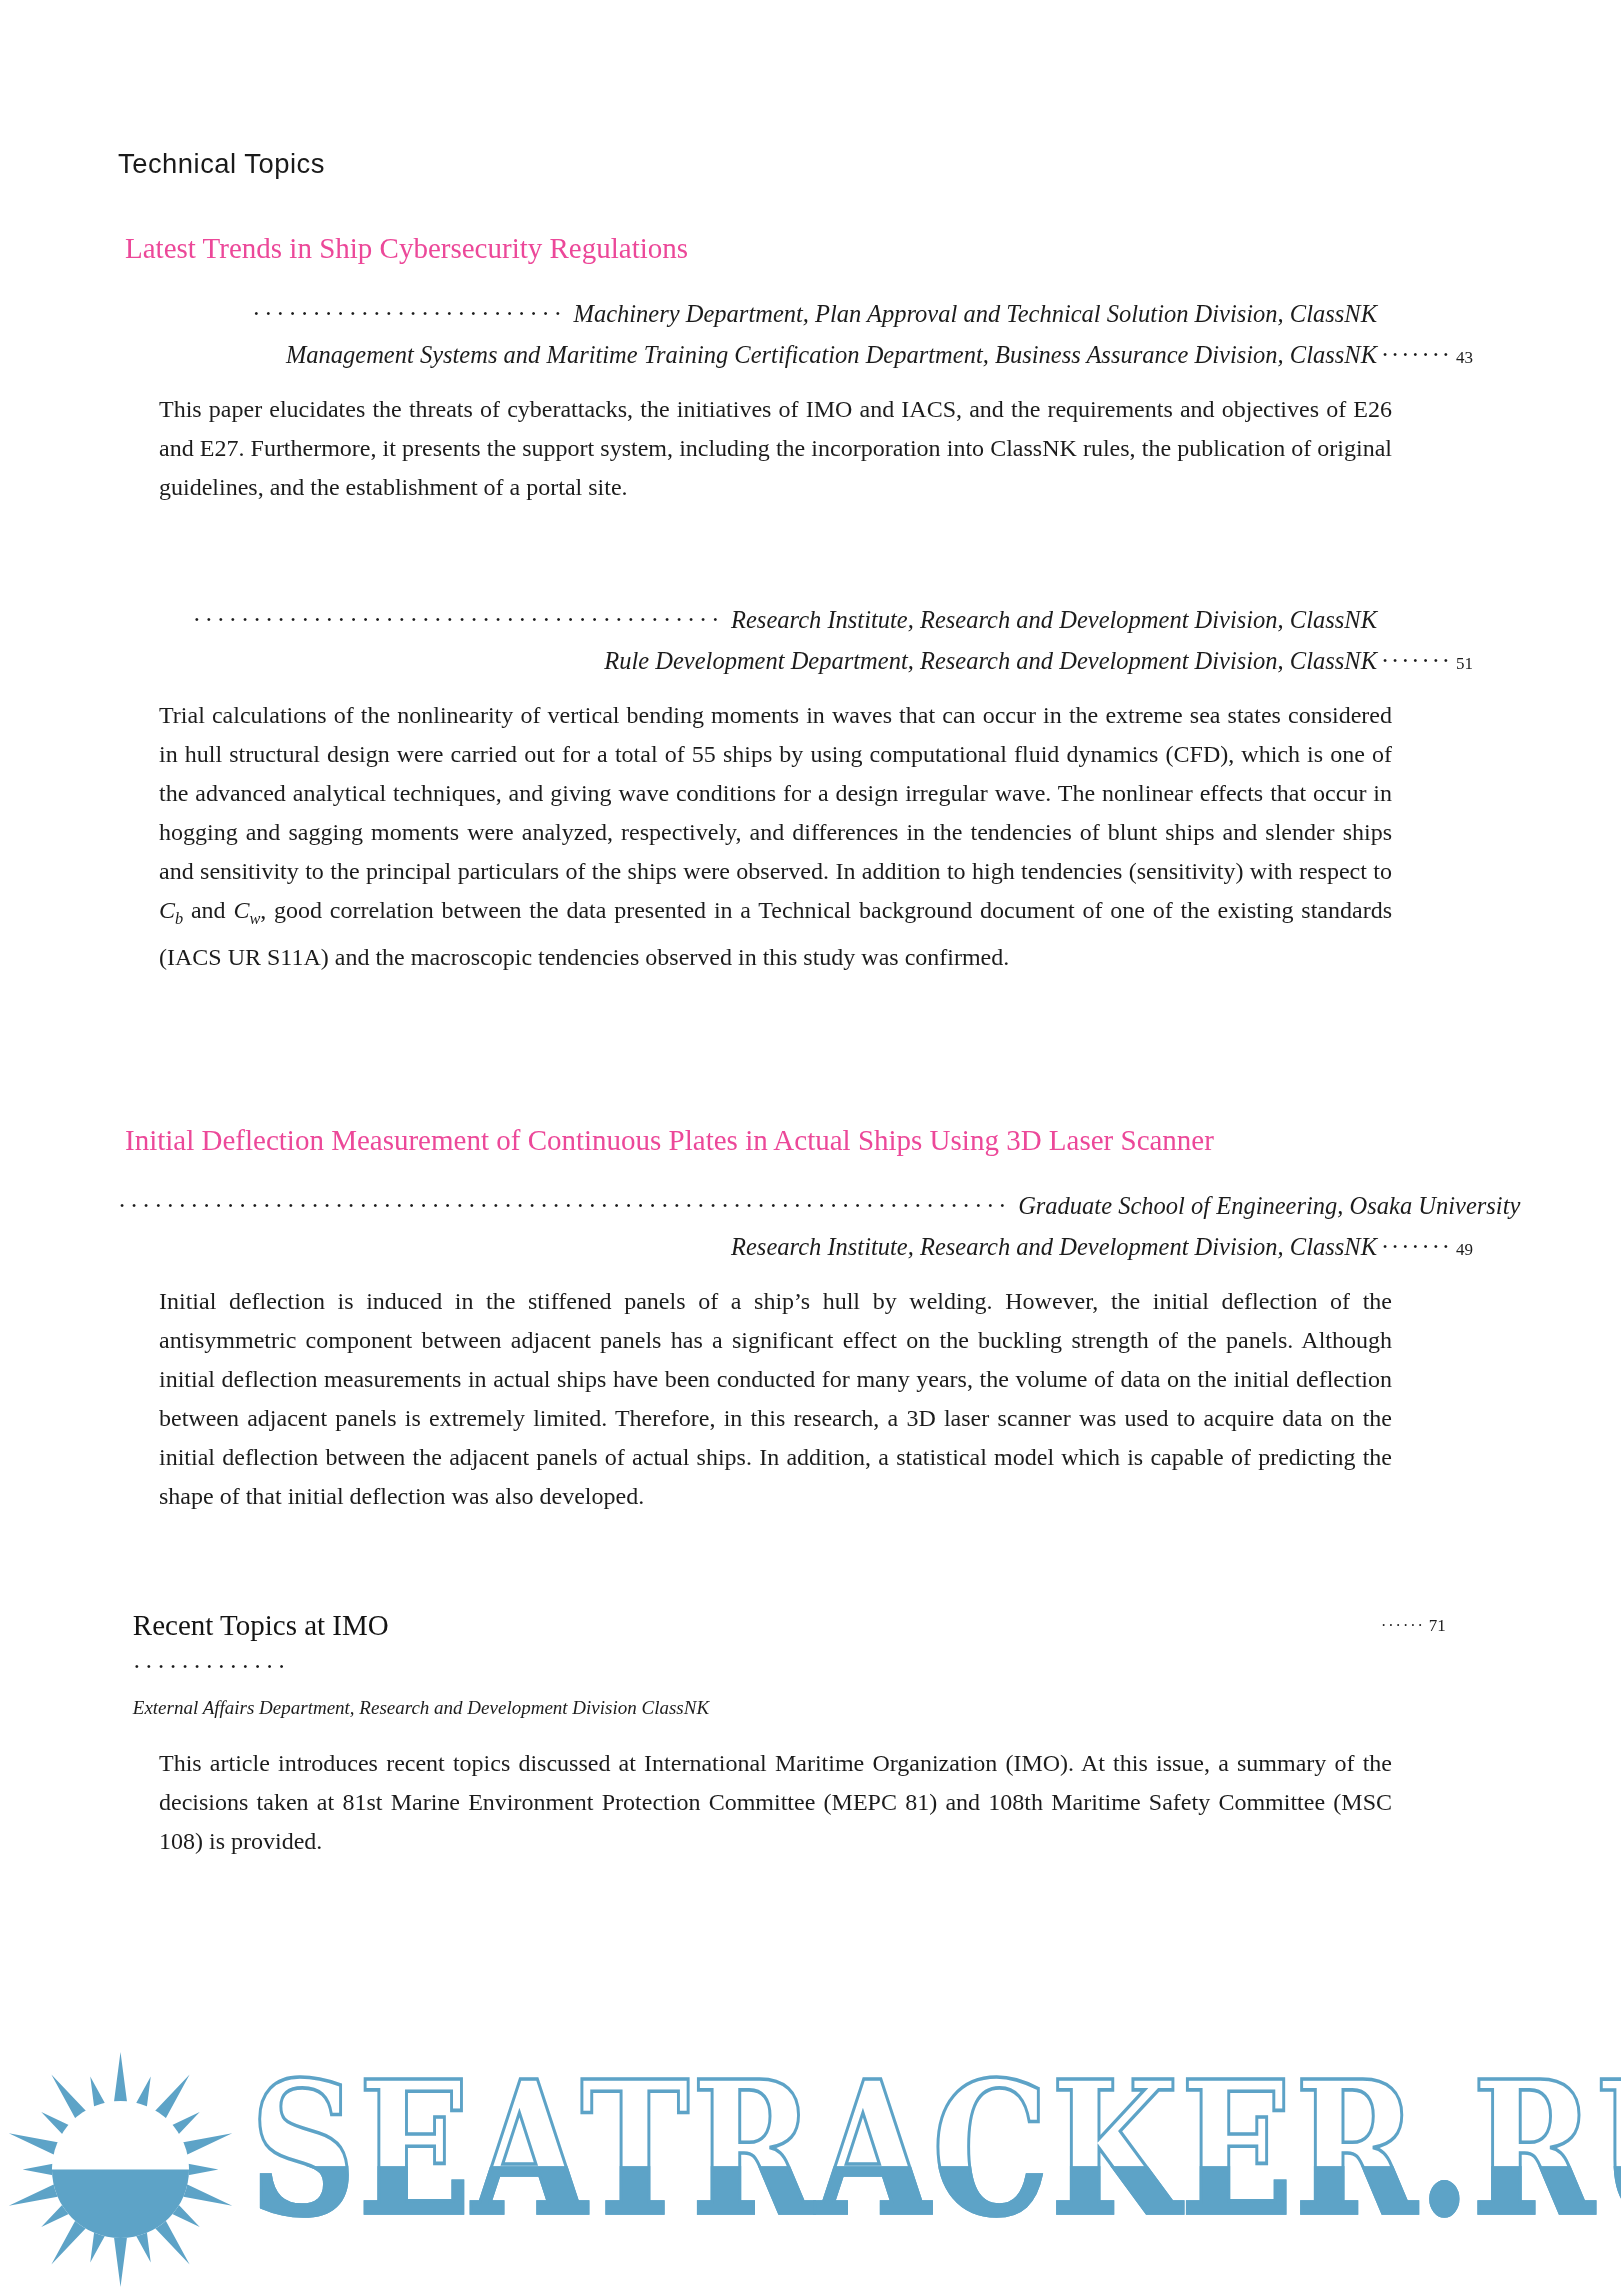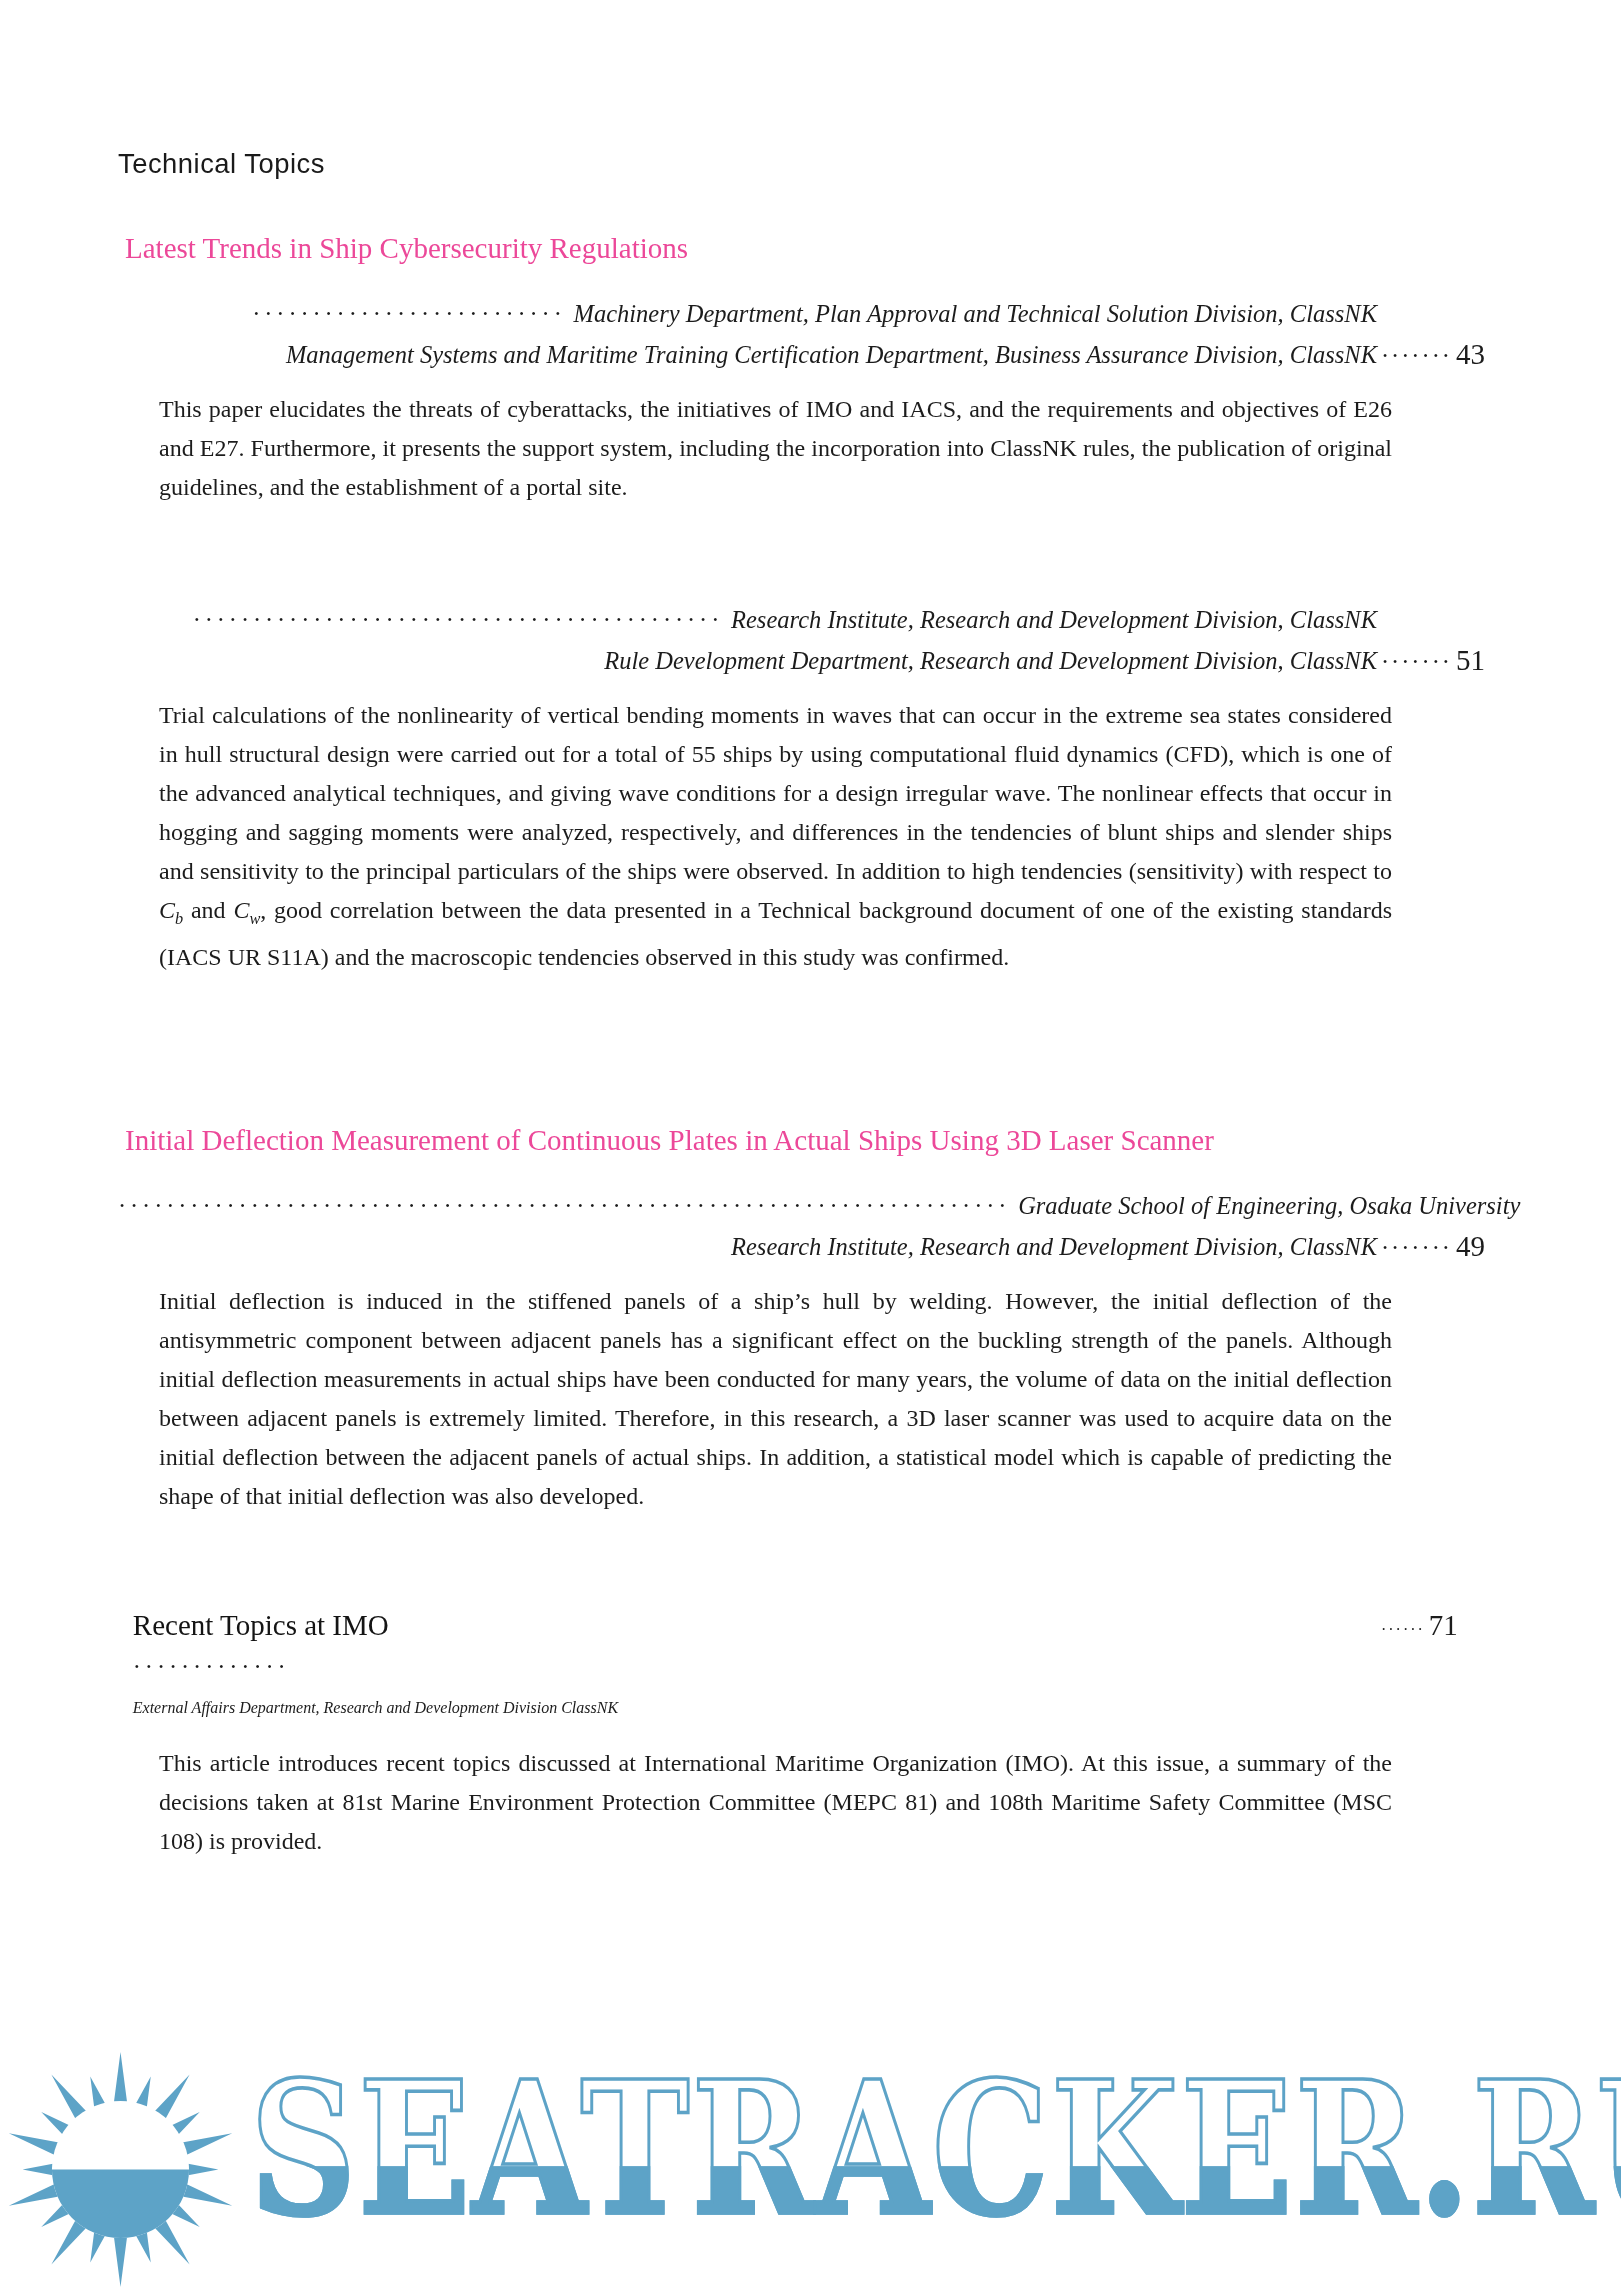--- a/index.html
+++ b/index.html
@@ -41,21 +41,21 @@
   .leader-dots {
     font-style: normal;
     letter-spacing: 3.9px;
     margin-right: 7.8px;
   }
   .pagetrail {
     position: absolute; left: 100%; top: 0;
     white-space: nowrap; font-style: normal;
   }
   .trail-dots { letter-spacing: 2px; margin: 0 3.9px; }
-  .page-num { font-size: 29px; margin-top: 16px; }
+  .page-num { font-size: 17px; margin-top: 16px; }
   .abstract {
     margin: 15.7px 0 0 159px;
     width: 1233px;
     text-align: justify;
     font-size: 24px; line-height: 39px;
   }
   .var { font-style: italic; }
   .var sub { font-size: 0.68em; }
   
   .inline-line {
@@ -63,21 +63,21 @@
     margin-left: 125px; width: 1252px;
     display: flex; align-items: baseline;
     line-height: 41px; white-space: nowrap; flex-direction: column;
   }
   .inline-title { font-size: 29px; flex: none; color: #141414; }
   .inline-dots {
     flex: 1 1 auto; text-align: center;
     overflow: hidden; letter-spacing: 3.9px;
     font-size: 24.5px; margin: 0 7.8px;
   }
-  .inline-author { flex: none; font-style: italic; font-size: 16px; }
+  .inline-author { flex: none; font-style: italic; font-size: 19px; }
   
   .watermark { position: absolute; left: 0; top: 2044px; width: 1621px; height: 249px; }
   .sun { position: absolute; left: 2.9px; top: 7.8px; width: 235px; height: 235px; }
   .wm-text {
     position: absolute; left: 250px; top: 49px;
     height: 147px;
     font-family: "DejaVu Serif", serif;
     font-weight: bold;
     font-size: 147px; line-height: 147px;
     letter-spacing: 2px;

